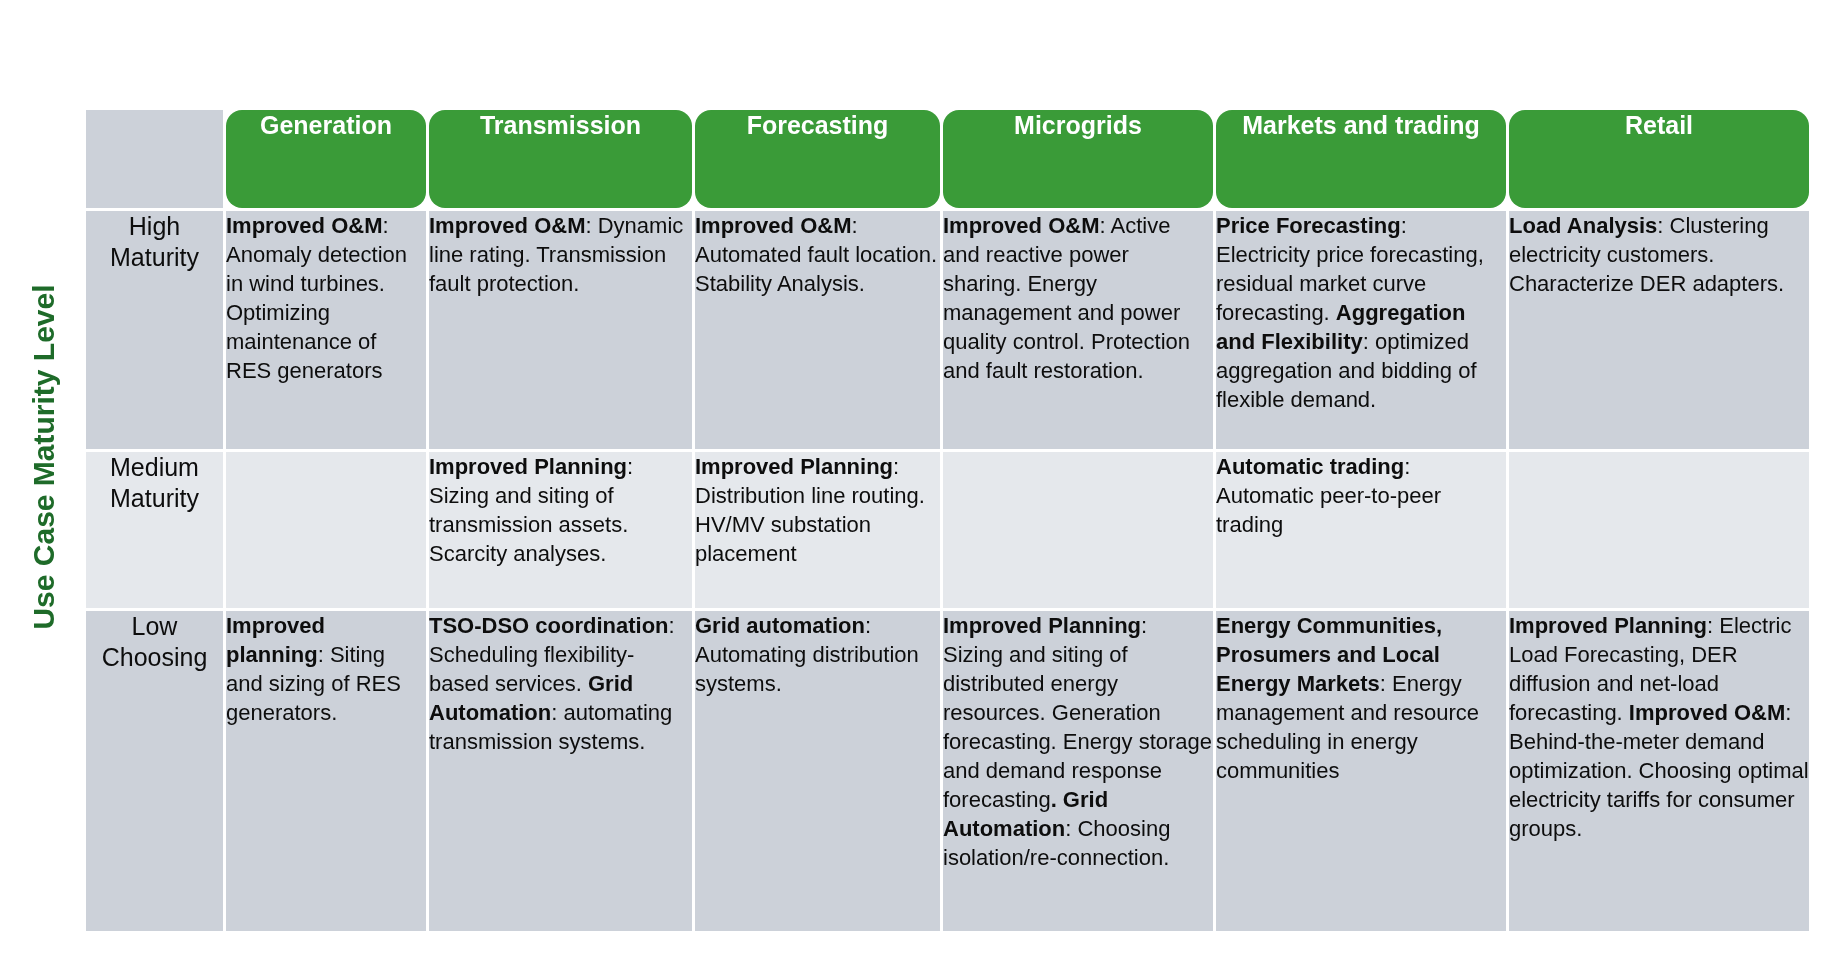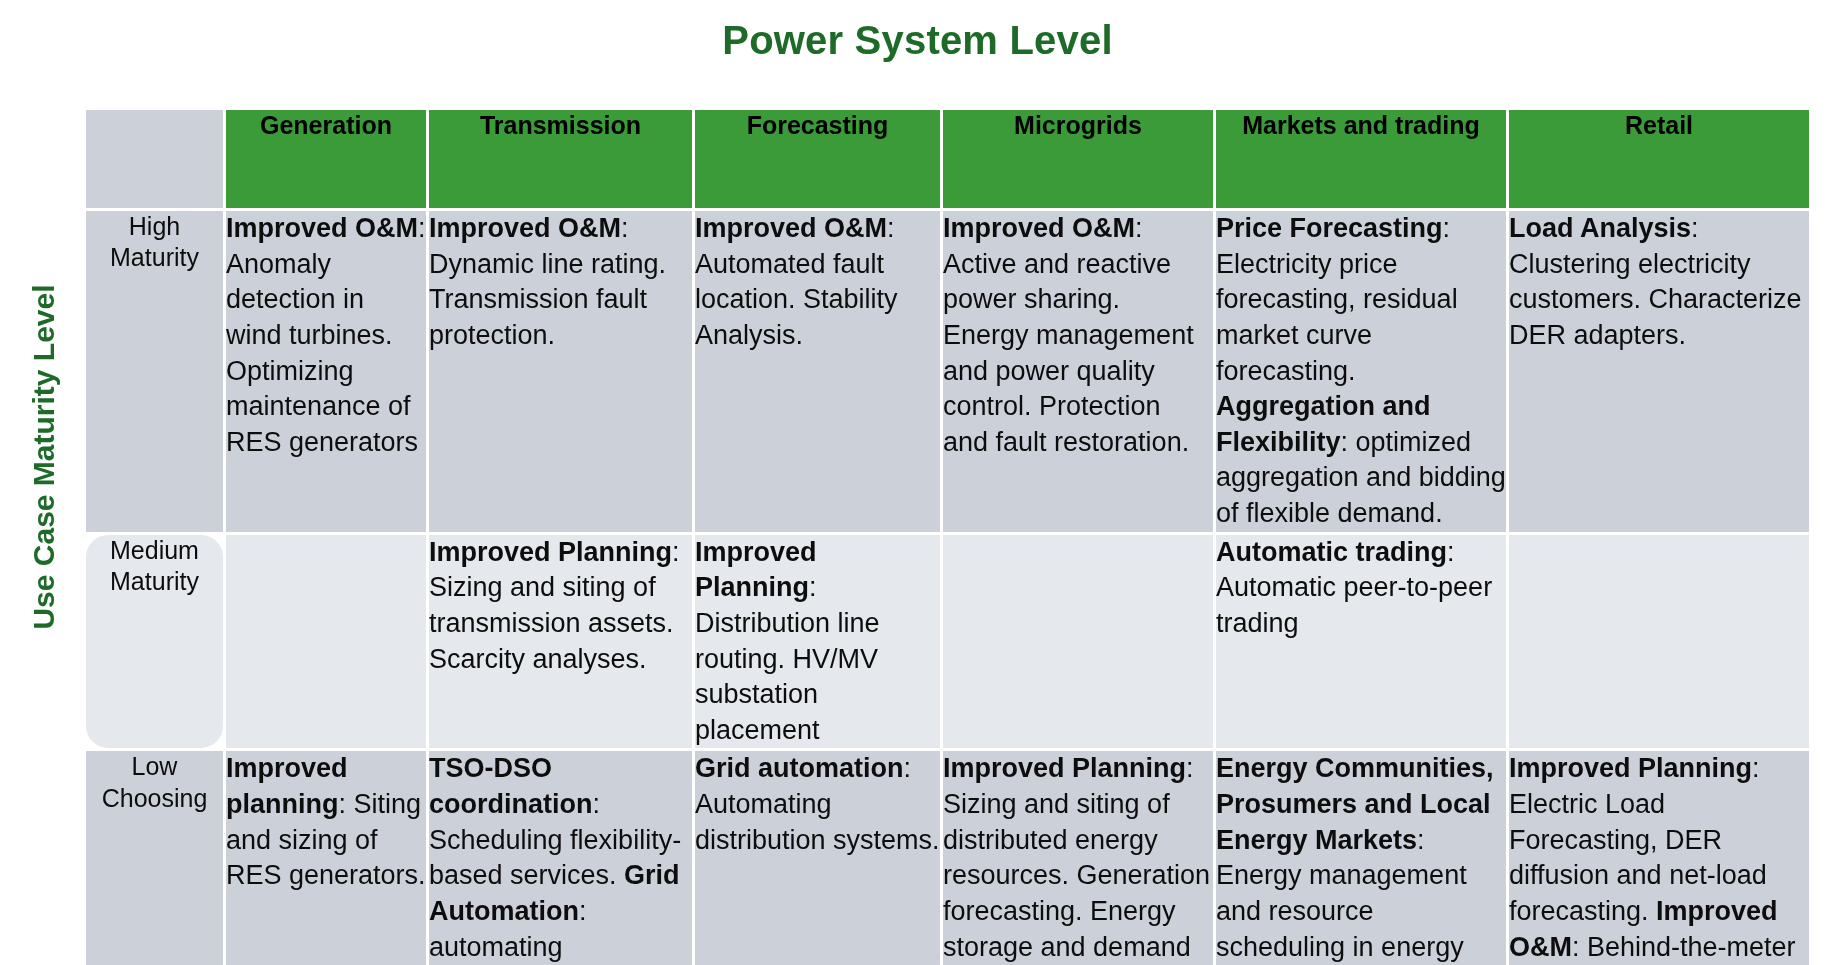--- a/index.html
+++ b/index.html
@@ -51,51 +51,51 @@
     border-spacing: 3px;
     table-layout: fixed;
   }
   .matrix td, .matrix th {
     padding: 0;
     vertical-align: top;
     margin: 0;
   }
   .col-head {
     background: #3a9b38;
-    color: #000000;
+    color: #ffffff;
     font-size: 25px;
     font-weight: bold;
     text-align: center;
     vertical-align: middle;
     height: 98px;
     line-height: 1.22;
     padding: 4px 6px;
+    border-radius: 16px;
   }
   .corner-cell {
     background: #ccd1d9;
     height: 98px;
   }
   .row-label {
     background: #ccd1d9;
     color: #0d0d0d;
     font-size: 25px;
     font-weight: normal;
     text-align: center;
     vertical-align: middle;
     line-height: 1.25;
     padding: 4px 6px;
   }
   .row-label.alt {
     background: #e5e8ec;
-    border-radius: 22px;
   }
   .cell {
     background: #ccd1d9;
     color: #0d0d0d;
-    font-size: 27px;
+    font-size: 22px;
     line-height: 1.32;
     padding: 12px 13px 14px 13px;
     text-align: left;
   }
   .cell.alt {
     background: #e5e8ec;
     margin-top: 16px;
   }
   .cell b { font-weight: bold; }
   .w-label  { width: 137px; }
@@ -107,21 +107,20 @@
   .w-ret    { width: 300px; }
   .r1 { height: 238px; }
   .r2 { height: 156px; }
   .r3 { height: 320px; }
 </style>
 </head>
 <body>
 
 <div class="page">
 
-  <div class="chart-title">Power System Level</div>
 
   <div class="y-axis-label">Use Case Maturity Level</div>
 
   <table class="matrix">
     <colgroup>
       <col class="w-label">
         <col class="w-gen">
         <col class="w-trans">
         <col class="w-dist">
       <col class="w-micro">

